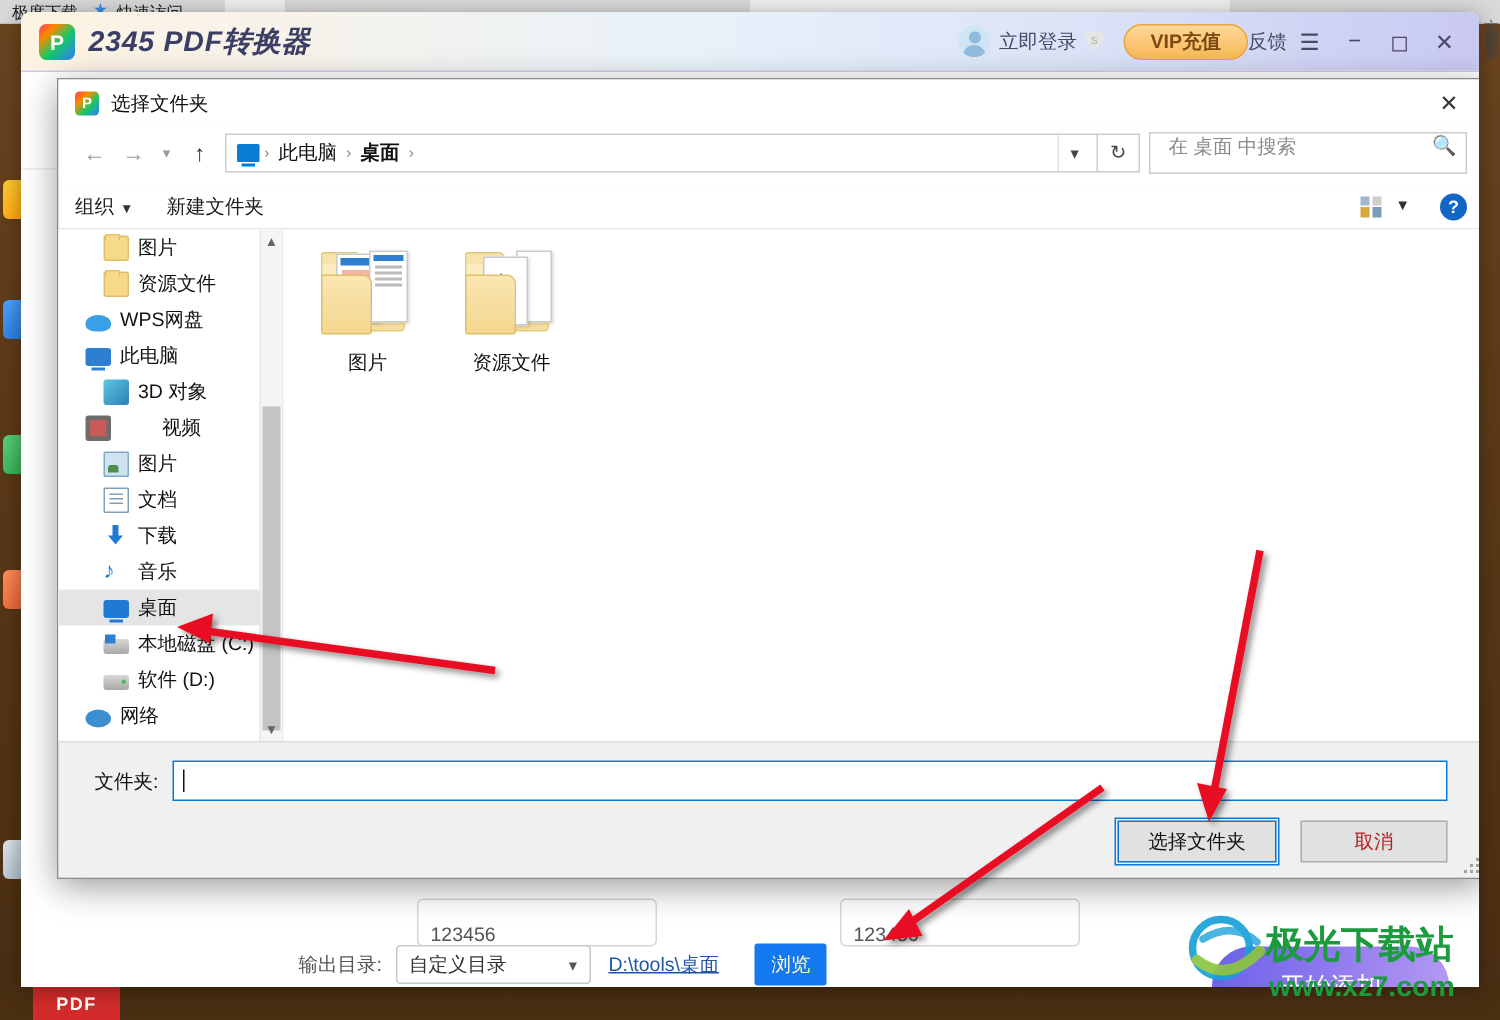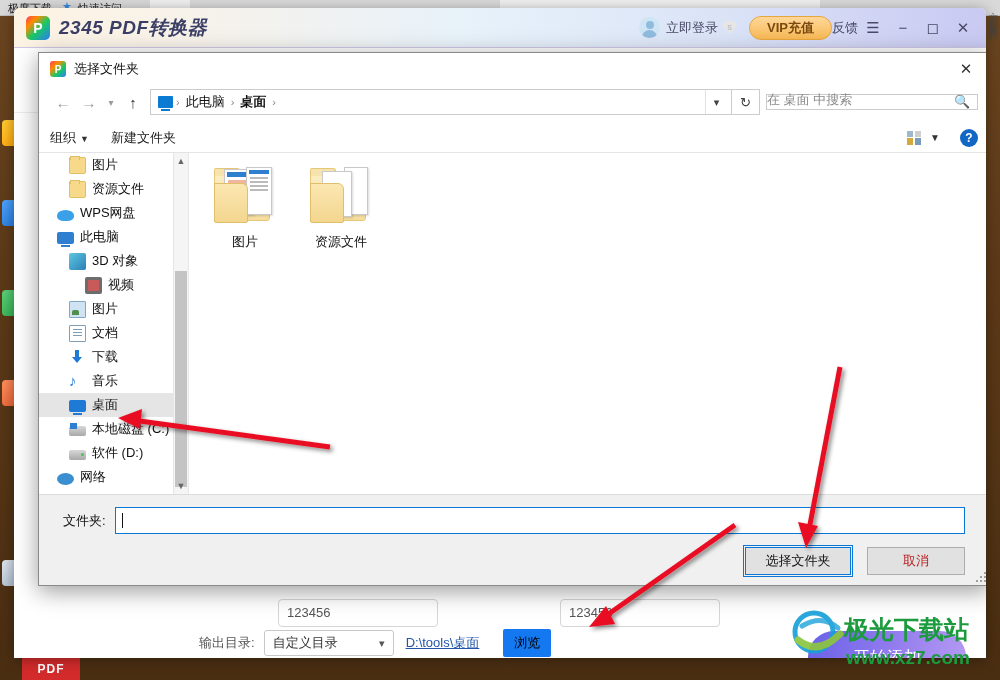--- a/index.html
+++ b/index.html
@@ -99,38 +99,38 @@
     display:flex;align-items:center; cursor:pointer;
   }
   #feedback-btn { font-size:13px; color:#4a4a66; cursor:pointer;}
   .hdr-icon {
     width:30px; height:40px; display:flex;align-items:center;justify-content:center;
     color:#4a4a66; font-size:15px; cursor:pointer;
   }
   #app-body { position:relative; height:610px; background:#fff; }
   .bg-field {
     position:absolute; height:28px; border:1px solid #d6d6d6; border-radius:4px;
-    background:#fff; font-size:13px; color:#555; padding:5px 8px; overflow:hidden;
+    background:#fff; font-size:13px; color:#555; padding:15px 8px; overflow:hidden;
   }
   .bg-label { position:absolute; font-size:13px; color:#666; }
 
   #divider-line { position:absolute; left:0; right:0; top:64px; height:1px; background:#ededed;}
 
   
   #output-row { position:absolute; left:0; right:0; top:575px; height:40px; display:flex; align-items:center;}
   #out-label { margin-left:185px; font-size:13px; color:#555; }
   #out-select {
     margin-left:9px; width:130px; height:26px; border:1px solid #c8c8c8; border-radius:3px;
     background:#fff; font-size:13px; color:#333; display:flex; align-items:center;
     padding-left:8px; position:relative; cursor:pointer;
   }
   #out-select .chev { position:absolute; right:8px; color:#555; font-size:11px; }
   #out-path { margin-left:12px; font-size:13px; color:#2255aa; text-decoration:underline; cursor:pointer;}
   #browse-btn {
-    margin-left:24px; background:#1478f0; color:#000000; font-size:13px;
+    margin-left:24px; background:#1478f0; color:#fef9c3; font-size:13px;
     padding:5px 11px; border-radius:2px; cursor:pointer;
   }
   #start-btn {
     position:absolute; right:20px; top:583px; width:158px; height:52px;
     border-radius:26px; cursor:pointer;
     background:linear-gradient(100deg,#6a62e8 0%, #8f79ee 48%, #b69bf2 100%);
     color:#fff; font-size:17px; display:flex; align-items:center; justify-content:center;
   }
 
   
@@ -172,22 +172,22 @@
   }
   .crumb-pc-icon {
     width:15px;height:12px;background:#0a7bd3;border-radius:1px;position:relative; flex:none;
   }
   .crumb-pc-icon::after{content:"";position:absolute;left:3px;bottom:-3px;width:9px;height:2px;background:#0a7bd3;}
   .crumb { font-size:13px; color:#111; padding:0 3px;}
   .crumb-sep { font-size:11px; color:#888; padding:0 3px;}
   #crumb-dd { margin-left:auto; width:22px;height:24px;display:flex;align-items:center;justify-content:center;color:#444;font-size:11px;cursor:pointer;border-left:1px solid #e2e2e2;}
   #refresh-btn { width:28px;height:26px;border:1px solid #cccccc;border-left:none;display:flex;align-items:center;justify-content:center;color:#444;font-size:13px;cursor:pointer;background:#fff;}
   #search-box {
-    width:212px; height:16px; border:1px solid #cccccc; background:#fff;
-    margin-left:6px; display:flex; align-items:flex-end; padding:0 6px 0 0;
+    width:212px; height:28px; border:1px solid #cccccc; background:#fff;
+    margin-left:6px; display:flex; align-items:flex-start; padding:0 6px 0 12px;
   }
   #search-box .ph { font-size:13px; color:#8a8a8a; flex:1;}
   #search-box .mag { font-size:13px; color:#444; }
 
   #dlg-tool {
     height:30px; background:#fff; display:flex; align-items:center; padding:0 11px;
     border-bottom:1px solid #e4e4e4;
   }
   .tool-item { font-size:13px; color:#1a1a1a; margin-right:22px; cursor:pointer;}
   .tool-item .caret { font-size:9px; margin-left:4px; color:#333;}
@@ -439,21 +439,21 @@
               <span>WPS网盘</span>
             </div>
             <div class="tree-item" style="padding-left: 18px;">
               <span class="tree-ico ico-pc"></span>
               <span>此电脑</span>
             </div>
             <div class="tree-item" style="padding-left: 30px;">
               <span class="tree-ico ico-3d"></span>
               <span>3D 对象</span>
             </div>
-            <div class="tree-item" style="padding-left: 46px;">
+            <div class="tree-item" style="padding-left: 18px; gap: 28px;">
               <span class="tree-ico ico-video"></span>
               <span>视频</span>
             </div>
             <div class="tree-item" style="padding-left: 30px;">
               <span class="tree-ico ico-pic"></span>
               <span>图片</span>
             </div>
             <div class="tree-item" style="padding-left: 30px;">
               <span class="tree-ico ico-doc"></span>
               <span>文档</span>

